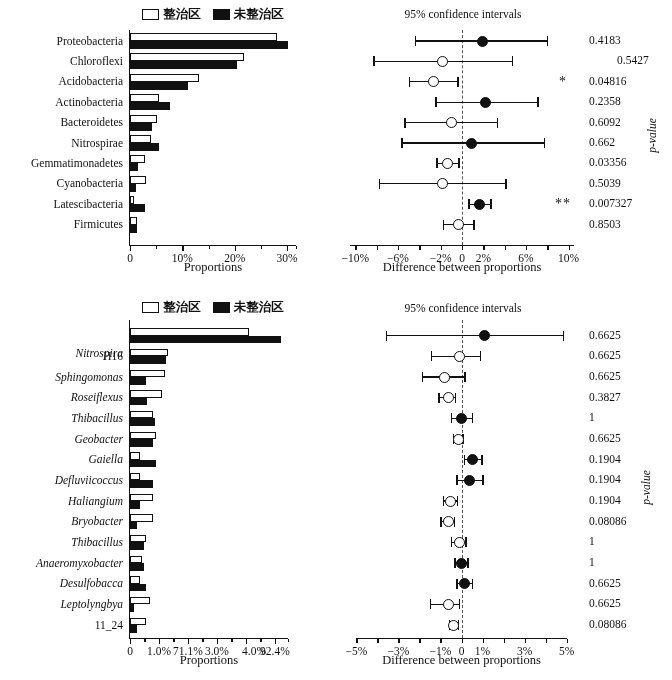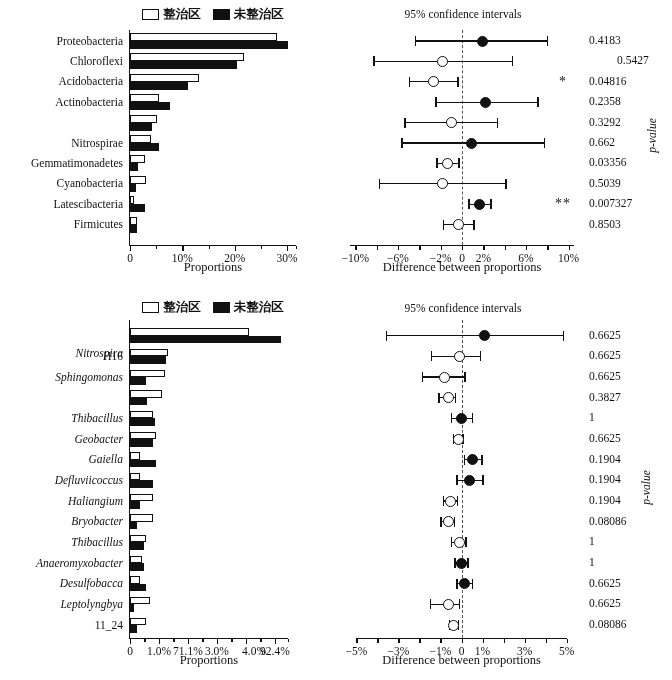--- a/index.html
+++ b/index.html
@@ -80,20 +80,21 @@
     <div class="bar blk" style="left: 130px; top: 61.4px; width: 107.35px; height: 8px;"></div>
     <div class="catlab" style="left: 0px; top: 53.9px; width: 123px;">Chloroflexi</div>
     <div class="bar" style="left: 130px; top: 73.8px; width: 69.123px; height: 8px;"></div>
     <div class="bar blk" style="left: 130px; top: 81.8px; width: 58.1262px; height: 8px;"></div>
     <div class="catlab" style="left: 0px; top: 74.3px; width: 123px;">Acidobacteria</div>
     <div class="bar" style="left: 130px; top: 94.2px; width: 28.8013px; height: 8px;"></div>
     <div class="bar blk" style="left: 130px; top: 102.2px; width: 39.7981px; height: 8px;"></div>
     <div class="catlab" style="left: 0px; top: 94.7px; width: 123px;">Actinobacteria</div>
     <div class="bar" style="left: 130px; top: 114.6px; width: 26.7066px; height: 8px;"></div>
     <div class="bar blk" style="left: 130px; top: 122.6px; width: 21.9937px; height: 8px;"></div>
+    <div class="catlab" style="left: 0px; top: 115.1px; width: 123px;">Bacteroidetes</div>
     <div class="bar" style="left: 130px; top: 135px; width: 20.9464px; height: 8px;"></div>
     <div class="bar blk" style="left: 130px; top: 143px; width: 28.8013px; height: 8px;"></div>
     <div class="catlab" style="left: 0px; top: 135.5px; width: 123px;">Nitrospirae</div>
     <div class="bar" style="left: 130px; top: 155.4px; width: 15.1861px; height: 8px;"></div>
     <div class="bar blk" style="left: 130px; top: 163.4px; width: 8.37855px; height: 8px;"></div>
     <div class="catlab" style="left: 0px; top: 155.9px; width: 123px;">Gemmatimonadetes</div>
     <div class="bar" style="left: 130px; top: 175.8px; width: 16.2334px; height: 8px;"></div>
     <div class="bar blk" style="left: 130px; top: 183.8px; width: 6.28391px; height: 8px;"></div>
     <div class="catlab" style="left: 0px; top: 176.3px; width: 123px;">Cyanobacteria</div>
     <div class="bar" style="left: 130px; top: 196.2px; width: 4.18927px; height: 8px;"></div>
@@ -140,21 +141,21 @@
     <div class="star" style="left: 551px; top: 74.8px; width: 24px;">*</div>
     <div class="ln" style="left: 435.333px; top: 101.5px; width: 103.467px; height: 1.4px;"></div>
     <div class="ln" style="left: 435.333px; top: 97.2px; width: 1.4px; height: 10px;"></div>
     <div class="ln" style="left: 537.4px; top: 97.2px; width: 1.4px; height: 10px;"></div>
     <div class="marker filled" style="left: 479.967px; top: 96.7px;"></div>
     <div class="pval" style="left: 589px; top: 94.2px;">0.2358</div>
     <div class="ln" style="left: 404.4px; top: 121.9px; width: 93.8667px; height: 1.4px;"></div>
     <div class="ln" style="left: 404.4px; top: 117.6px; width: 1.4px; height: 10px;"></div>
     <div class="ln" style="left: 496.867px; top: 117.6px; width: 1.4px; height: 10px;"></div>
     <div class="marker" style="left: 445.833px; top: 117.1px;"></div>
-    <div class="pval" style="left: 589px; top: 114.6px;">0.3292</div>
+    <div class="pval" style="left: 589px; top: 114.6px;">0.6092</div>
     <div class="ln" style="left: 401.2px; top: 142.3px; width: 144px; height: 1.4px;"></div>
     <div class="ln" style="left: 401.2px; top: 138px; width: 1.4px; height: 10px;"></div>
     <div class="ln" style="left: 543.8px; top: 138px; width: 1.4px; height: 10px;"></div>
     <div class="marker filled" style="left: 466.1px; top: 137.5px;"></div>
     <div class="pval" style="left: 589px; top: 135px;">0.662</div>
     <div class="ln" style="left: 436.4px; top: 162.7px; width: 23.4667px; height: 1.4px;"></div>
     <div class="ln" style="left: 436.4px; top: 158.4px; width: 1.4px; height: 10px;"></div>
     <div class="ln" style="left: 458.467px; top: 158.4px; width: 1.4px; height: 10px;"></div>
     <div class="marker" style="left: 441.567px; top: 157.9px;"></div>
     <div class="pval" style="left: 589px; top: 155.4px;">0.03356</div>
@@ -198,20 +199,21 @@
     <div class="bar blk" style="left: 130px; top: 335.8px; width: 150.752px; height: 7.5px;"></div>
     <div class="catlab" style="left: 0px; top: 346px; width: 123px; font-style: italic;">Nitrospira</div>
     <div class="bar" style="left: 130px; top: 348.96px; width: 37.6881px; height: 7.5px;"></div>
     <div class="bar blk" style="left: 130px; top: 356.46px; width: 36.2385px; height: 7.5px;"></div>
     <div class="catlab" style="left: 0px; top: 348.96px; width: 123px;">H16</div>
     <div class="bar" style="left: 130px; top: 369.62px; width: 34.789px; height: 7.5px;"></div>
     <div class="bar blk" style="left: 130px; top: 377.12px; width: 15.945px; height: 7.5px;"></div>
     <div class="catlab" style="left: 0px; top: 369.62px; width: 123px; font-style: italic;">Sphingomonas</div>
     <div class="bar" style="left: 130px; top: 390.28px; width: 31.8899px; height: 7.5px;"></div>
     <div class="bar blk" style="left: 130px; top: 397.78px; width: 17.3945px; height: 7.5px;"></div>
+    <div class="catlab" style="left: 0px; top: 390.28px; width: 123px; font-style: italic;">Roseiflexus</div>
     <div class="bar" style="left: 130px; top: 410.94px; width: 23.1927px; height: 7.5px;"></div>
     <div class="bar blk" style="left: 130px; top: 418.44px; width: 24.6422px; height: 7.5px;"></div>
     <div class="catlab" style="left: 0px; top: 410.94px; width: 123px; font-style: italic;">Thibacillus</div>
     <div class="bar" style="left: 130px; top: 431.6px; width: 26.0917px; height: 7.5px;"></div>
     <div class="bar blk" style="left: 130px; top: 439.1px; width: 23.1927px; height: 7.5px;"></div>
     <div class="catlab" style="left: 0px; top: 431.6px; width: 123px; font-style: italic;">Geobacter</div>
     <div class="bar" style="left: 130px; top: 452.26px; width: 10.1468px; height: 7.5px;"></div>
     <div class="bar blk" style="left: 130px; top: 459.76px; width: 26.0917px; height: 7.5px;"></div>
     <div class="catlab" style="left: 0px; top: 452.26px; width: 123px; font-style: italic;">Gaiella</div>
     <div class="bar" style="left: 130px; top: 472.92px; width: 10.1468px; height: 7.5px;"></div>

